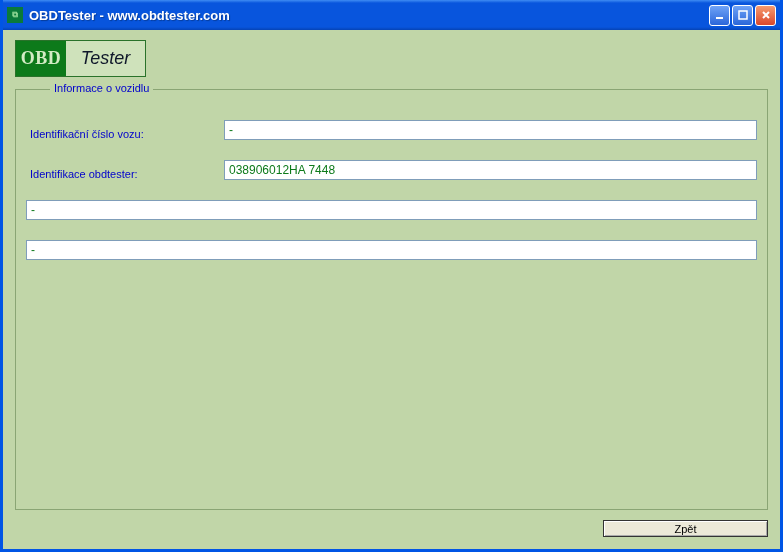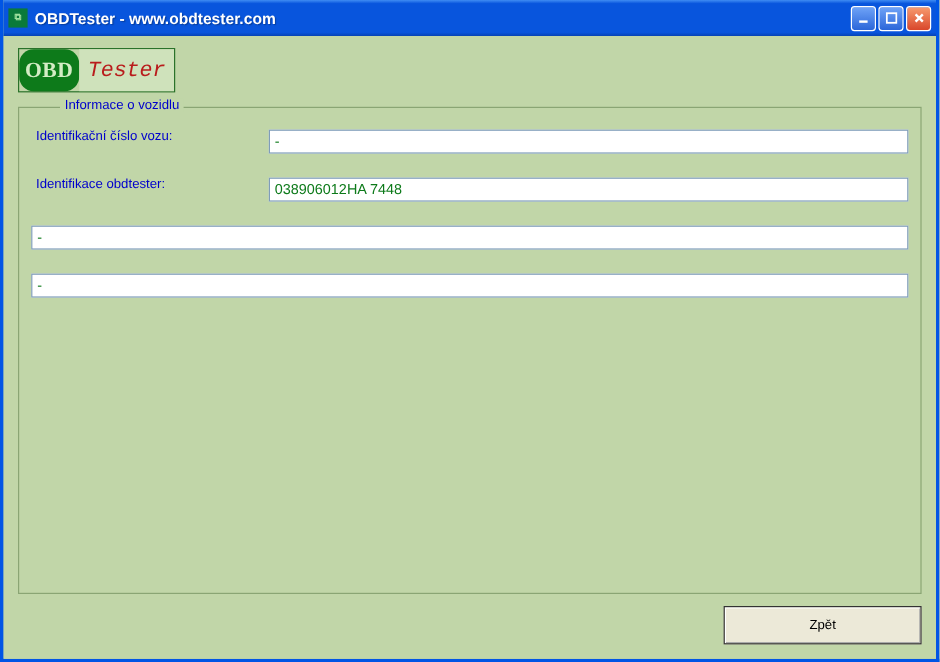--- a/index.html
+++ b/index.html
@@ -79,30 +79,29 @@
       background: #0d7a1a;
       color: #d4ecc5;
       width: 50px;
       display: flex;
       align-items: center;
       justify-content: center;
       font-family: Georgia, serif;
       font-size: 18px;
       font-weight: bold;
       letter-spacing: 0.5px;
-      border-radius: 12px;
     }
     .logo .tester {
       background: #cfe2bb;
-      color: #b91c1c;
-      flex: 1;
-      display: flex;
-      align-items: center;
-      justify-content: center;
-      font-family: Liberation Mono, monospace;
+      color: #0f172a;
+      flex: 1;
+      display: flex;
+      align-items: center;
+      justify-content: center;
+      font-family: Liberation Sans, sans-serif;
       font-size: 18px;
       font-style: italic;
     }
     .groupbox {
       border: 1px solid #8aa574;
       flex: 1;
       position: relative;
       padding: 18px 10px 10px 10px;
     }
     .groupbox .legend {
@@ -110,22 +109,23 @@
       top: -8px;
       left: 8px;
       background: #c1d6a8;
       padding: 0 4px;
       color: #0000cc;
       font-size: 11px;
       margin-left: 26px;
     }
     .field-row {
       display: flex;
-      align-items: flex-start;
+      align-items: flex-end;
       margin-bottom: 20px;
+      margin-top: 12px;
     }
     .field-row .label {
       width: 198px;
       color: #0000cc;
       padding-left: 4px;
       font-size: 11px;
     }
     .field-row .value-box {
       flex: 1;
       height: 20px;
@@ -136,21 +136,21 @@
       font-size: 12px;
       line-height: 14px;
     }
     .button-bar {
       display: flex;
       justify-content: flex-end;
       margin-top: 10px;
     }
     .btn {
       width: 165px;
-      height: 32px;
+      height: 17px;
       background: #ece9d8;
       border: 1px solid #333;
       box-shadow: inset 1px 1px 0 #fff, inset -1px -1px 0 #aaa;
       font-size: 11px;
       cursor: pointer;
       display: flex;
       align-items: center;
       justify-content: center;
       text-align: right;
     }

